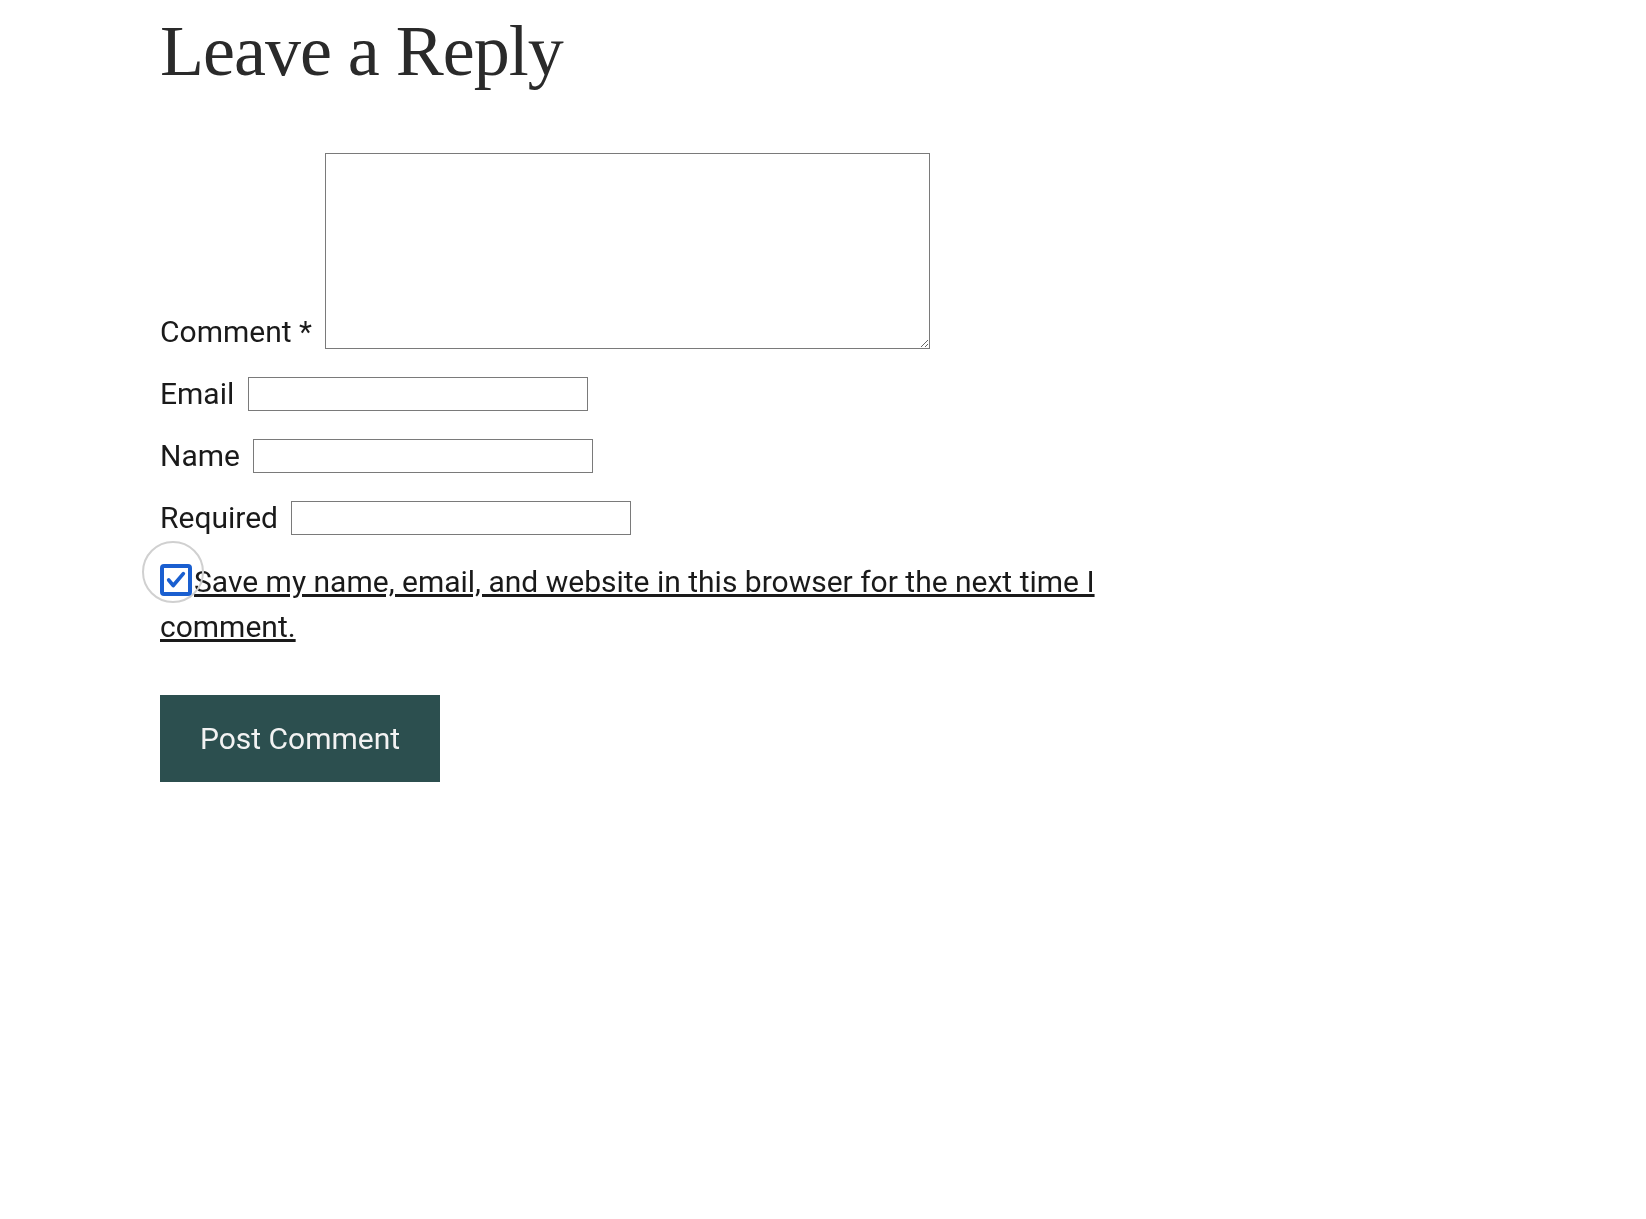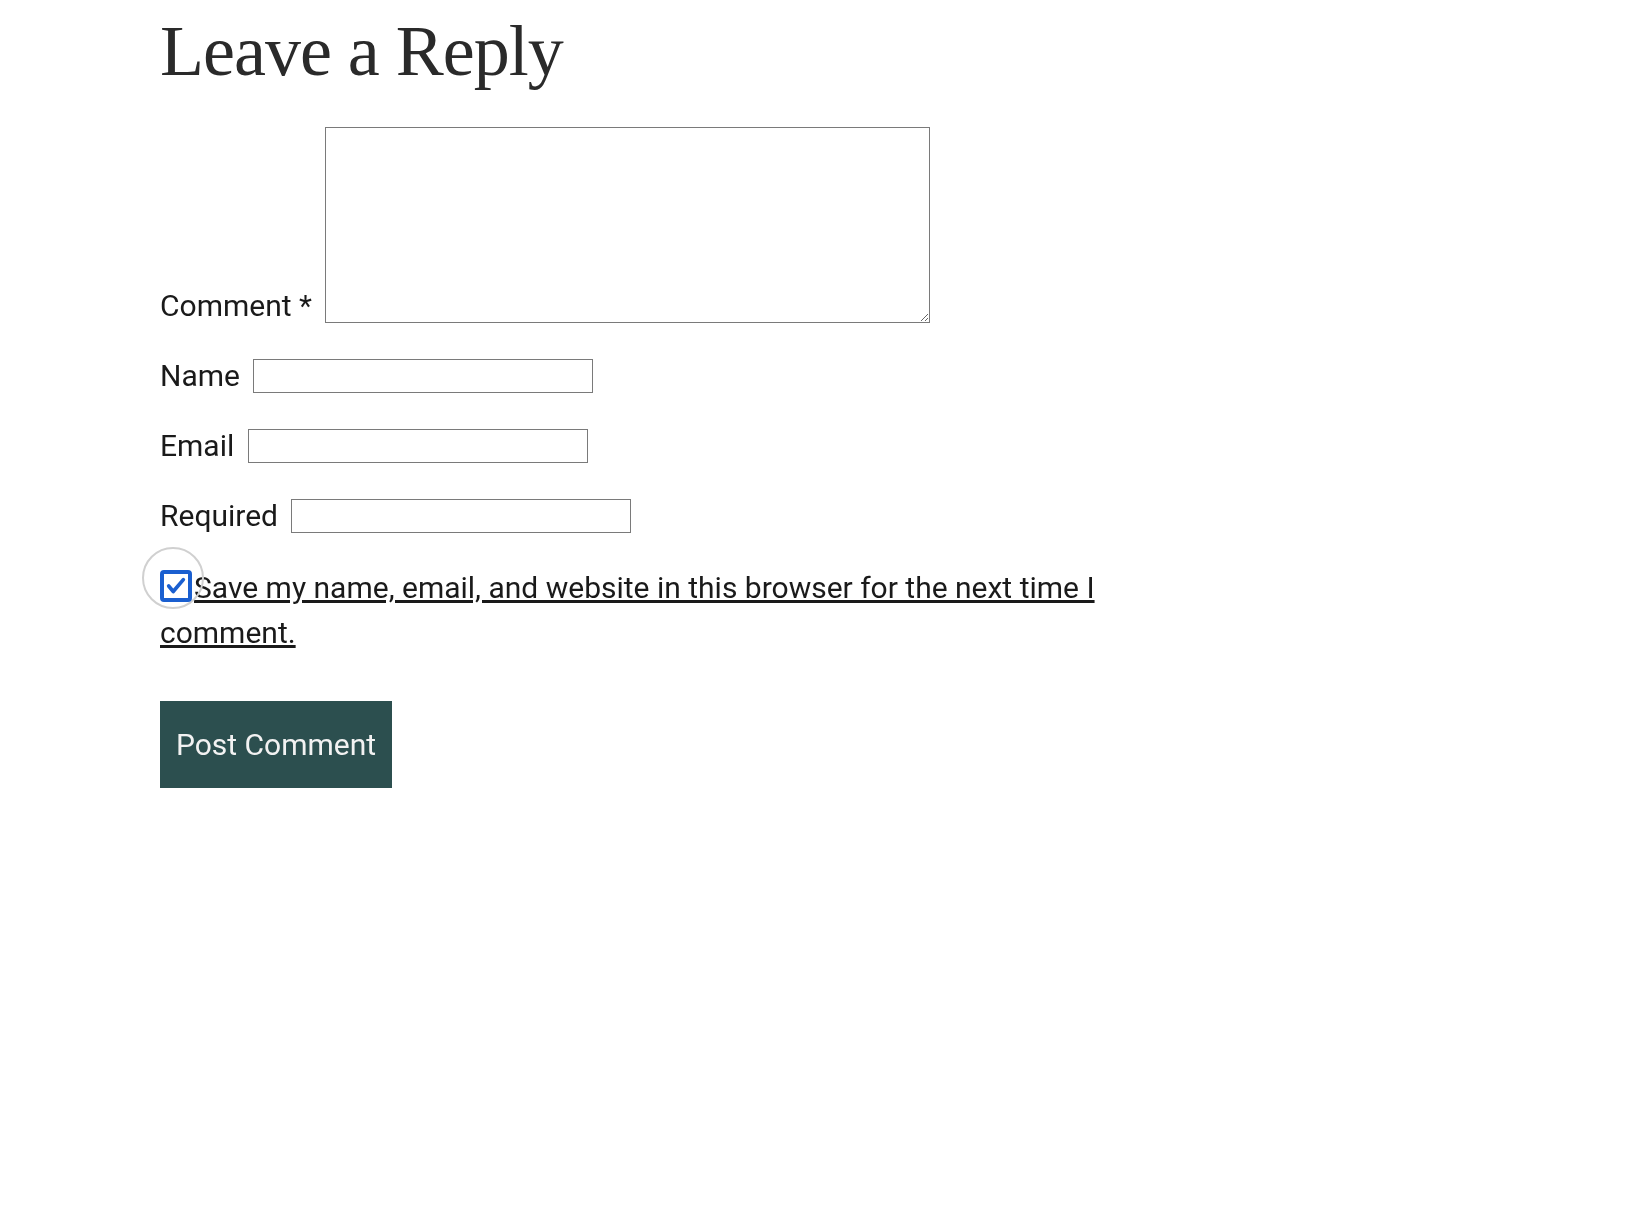--- a/index.html
+++ b/index.html
@@ -15,32 +15,32 @@
     .container {
       max-width: 1080px;
       margin-left: 160px;
       padding-top: 10px;
     }
     h1 {
       font-family: Georgia, "Times New Roman", serif;
       font-weight: 400;
       font-size: 72px;
       color: #2a2a2a;
-      margin: 0 0 34px 0;
+      margin: 0 0 60px 0;
       letter-spacing: -1px;
     }
     .notice {
       font-size: 30px;
       font-weight: 400;
       color: #1a1a1a;
       margin-bottom: 50px;
       line-height: 1.4;
     }
     .field-row {
-      margin-bottom: 32px;
+      margin-bottom: 24px;
       font-size: 30px;
       color: #1a1a1a;
     }
     .field-label {
       display: inline;
       font-size: 30px;
       vertical-align: bottom;
     }
     .textarea-wrap {
       display: inline-block;
@@ -105,21 +105,21 @@
       top: 1px;
       width: 22px;
       height: 22px;
     }
     .submit-button {
       display: inline-block;
       background: #2c4f4f;
       color: #f2f2f2;
       font-size: 30px;
       font-weight: 400;
-      padding: 26px 16px;
+      padding: 26px 40px;
       border: none;
       cursor: pointer;
       font-family: inherit;
     }
     .required-mark {
       display: inline;
     }
   </style>
 </head>
 <body>
@@ -131,27 +131,27 @@
   <div class="field-row">
     <span class="field-label">
       <span>Comment </span><span class="required-mark">*</span>
     </span>
     <span class="textarea-wrap">
       <textarea value="" style=""></textarea>
     </span>
   </div>
 
   <div class="field-row">
-    <span class="field-label">Name</span>
-    <input type="text" class="text-input name-input" value="" style="">
+    <span class="field-label">Email</span>
+    <input type="text" class="text-input email-input" value="" style="">
   </div>
 
   <div class="field-row">
-    <span class="field-label">Email</span>
-    <input type="text" class="text-input email-input" value="" style="">
+    <span class="field-label">Name</span>
+    <input type="text" class="text-input name-input" value="" style="">
   </div>
 
   <div class="field-row">
     <span class="field-label">Required</span>
     <input type="text" class="text-input website-input" value="" style="">
   </div>
 
   <div class="checkbox-row">
     <span class="focus-ring"></span>
     <span class="checkbox">

